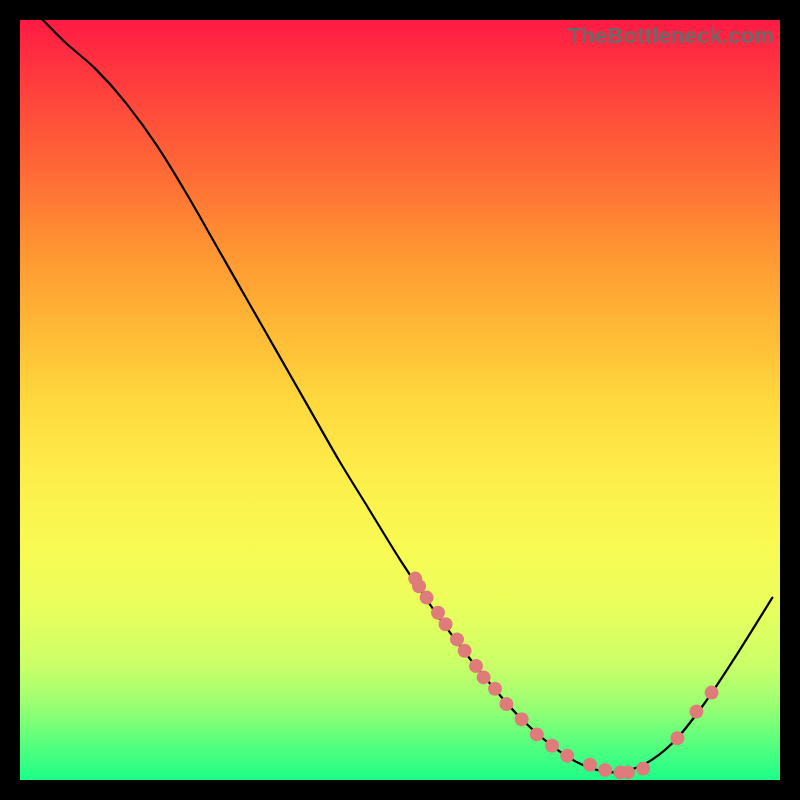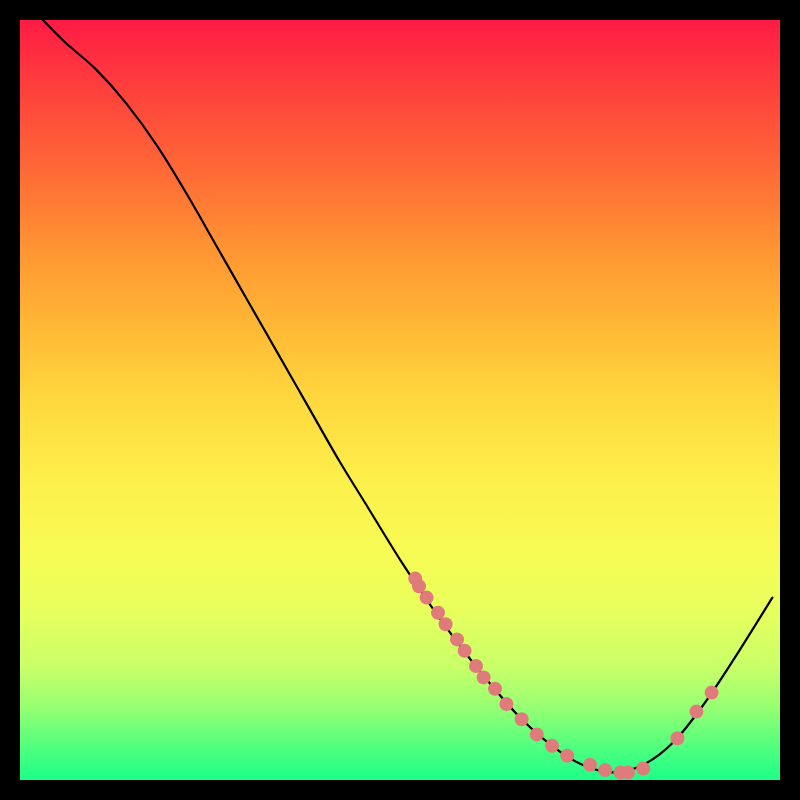--- a/index.html
+++ b/index.html
@@ -61,20 +61,21 @@
   }
   .dot {
     fill: #e07b7b;
     stroke: none;
   }
 </style>
 </head>
 <body>
 
 <div class="plot">
+  <div class="watermark">TheBottleneck.com</div>
   <svg id="svg" viewBox="0 0 760 760">
       <path d="M 22.8 0.0 C 26.6 3.8, 36.7 14.6, 45.6 22.8 C 54.5 31.0, 65.9 39.3, 76.0 49.4 C 86.1 59.5, 96.3 70.9, 106.4 83.6 C 116.5 96.3, 126.7 110.2, 136.8 125.4 C 146.9 140.6, 157.1 157.7, 167.2 174.8 C 177.3 191.9, 187.5 210.3, 197.6 228.0 C 207.7 245.7, 217.9 263.5, 228.0 281.2 C 238.1 298.9, 248.3 316.7, 258.4 334.4 C 268.5 352.1, 278.7 369.9, 288.8 387.6 C 298.9 405.3, 309.1 423.7, 319.2 440.8 C 329.3 457.9, 339.5 473.7, 349.6 490.2 C 359.7 506.7, 369.9 523.8, 380.0 539.6 C 390.1 555.4, 400.3 570.6, 410.4 585.2 C 420.5 599.8, 430.7 613.7, 440.8 627.0 C 450.9 640.3, 461.1 653.0, 471.2 665.0 C 481.3 677.0, 491.5 689.1, 501.6 699.2 C 511.7 709.3, 521.9 718.2, 532.0 725.8 C 542.1 733.4, 552.3 740.4, 562.4 744.8 C 572.5 749.2, 582.7 752.4, 592.8 752.4 C 602.9 752.4, 613.1 749.9, 623.2 744.8 C 633.3 739.7, 643.5 732.1, 653.6 722.0 C 663.7 711.9, 673.9 697.9, 684.0 684.0 C 694.1 670.1, 703.0 656.1, 714.4 638.4 C 725.8 620.7, 746.1 587.7, 752.4 577.6" class="curve"></path>
       <circle cx="395.2" cy="558.6" r="7" class="dot" fill="#e07b7b"></circle>
       <circle cx="399.0" cy="566.2" r="7" class="dot" fill="#e07b7b"></circle>
       <circle cx="406.6" cy="577.6" r="7" class="dot" fill="#e07b7b"></circle>
       <circle cx="418.0" cy="592.8" r="7" class="dot" fill="#e07b7b"></circle>
       <circle cx="425.6" cy="604.2" r="7" class="dot" fill="#e07b7b"></circle>
       <circle cx="437.0" cy="619.4" r="7" class="dot" fill="#e07b7b"></circle>
       <circle cx="444.6" cy="630.8" r="7" class="dot" fill="#e07b7b"></circle>
       <circle cx="456.0" cy="646.0" r="7" class="dot" fill="#e07b7b"></circle>

